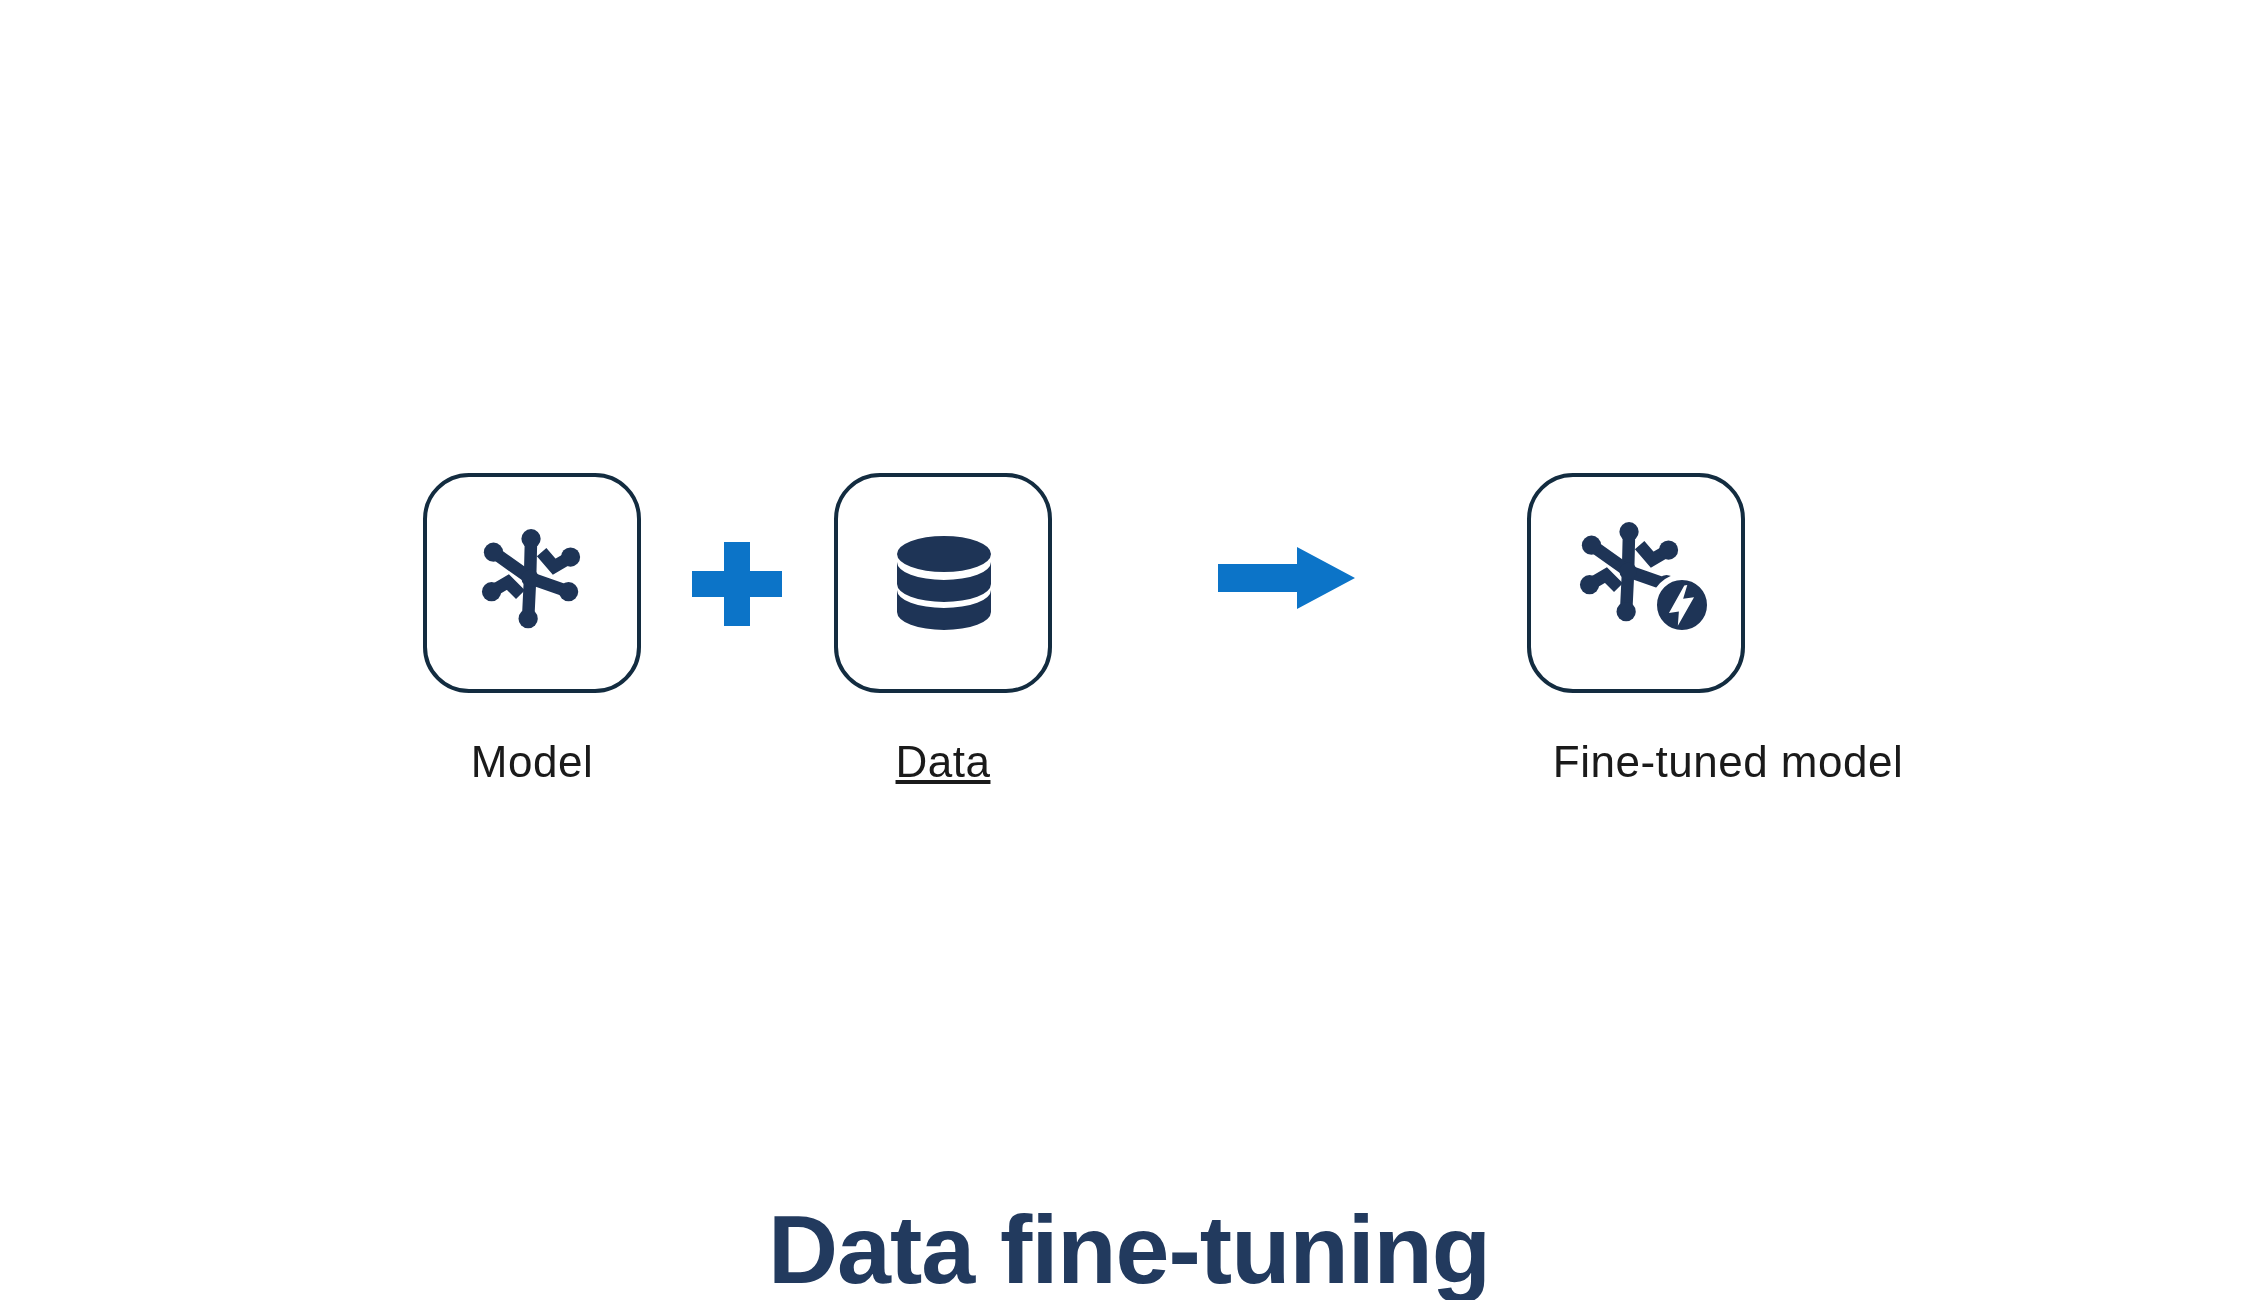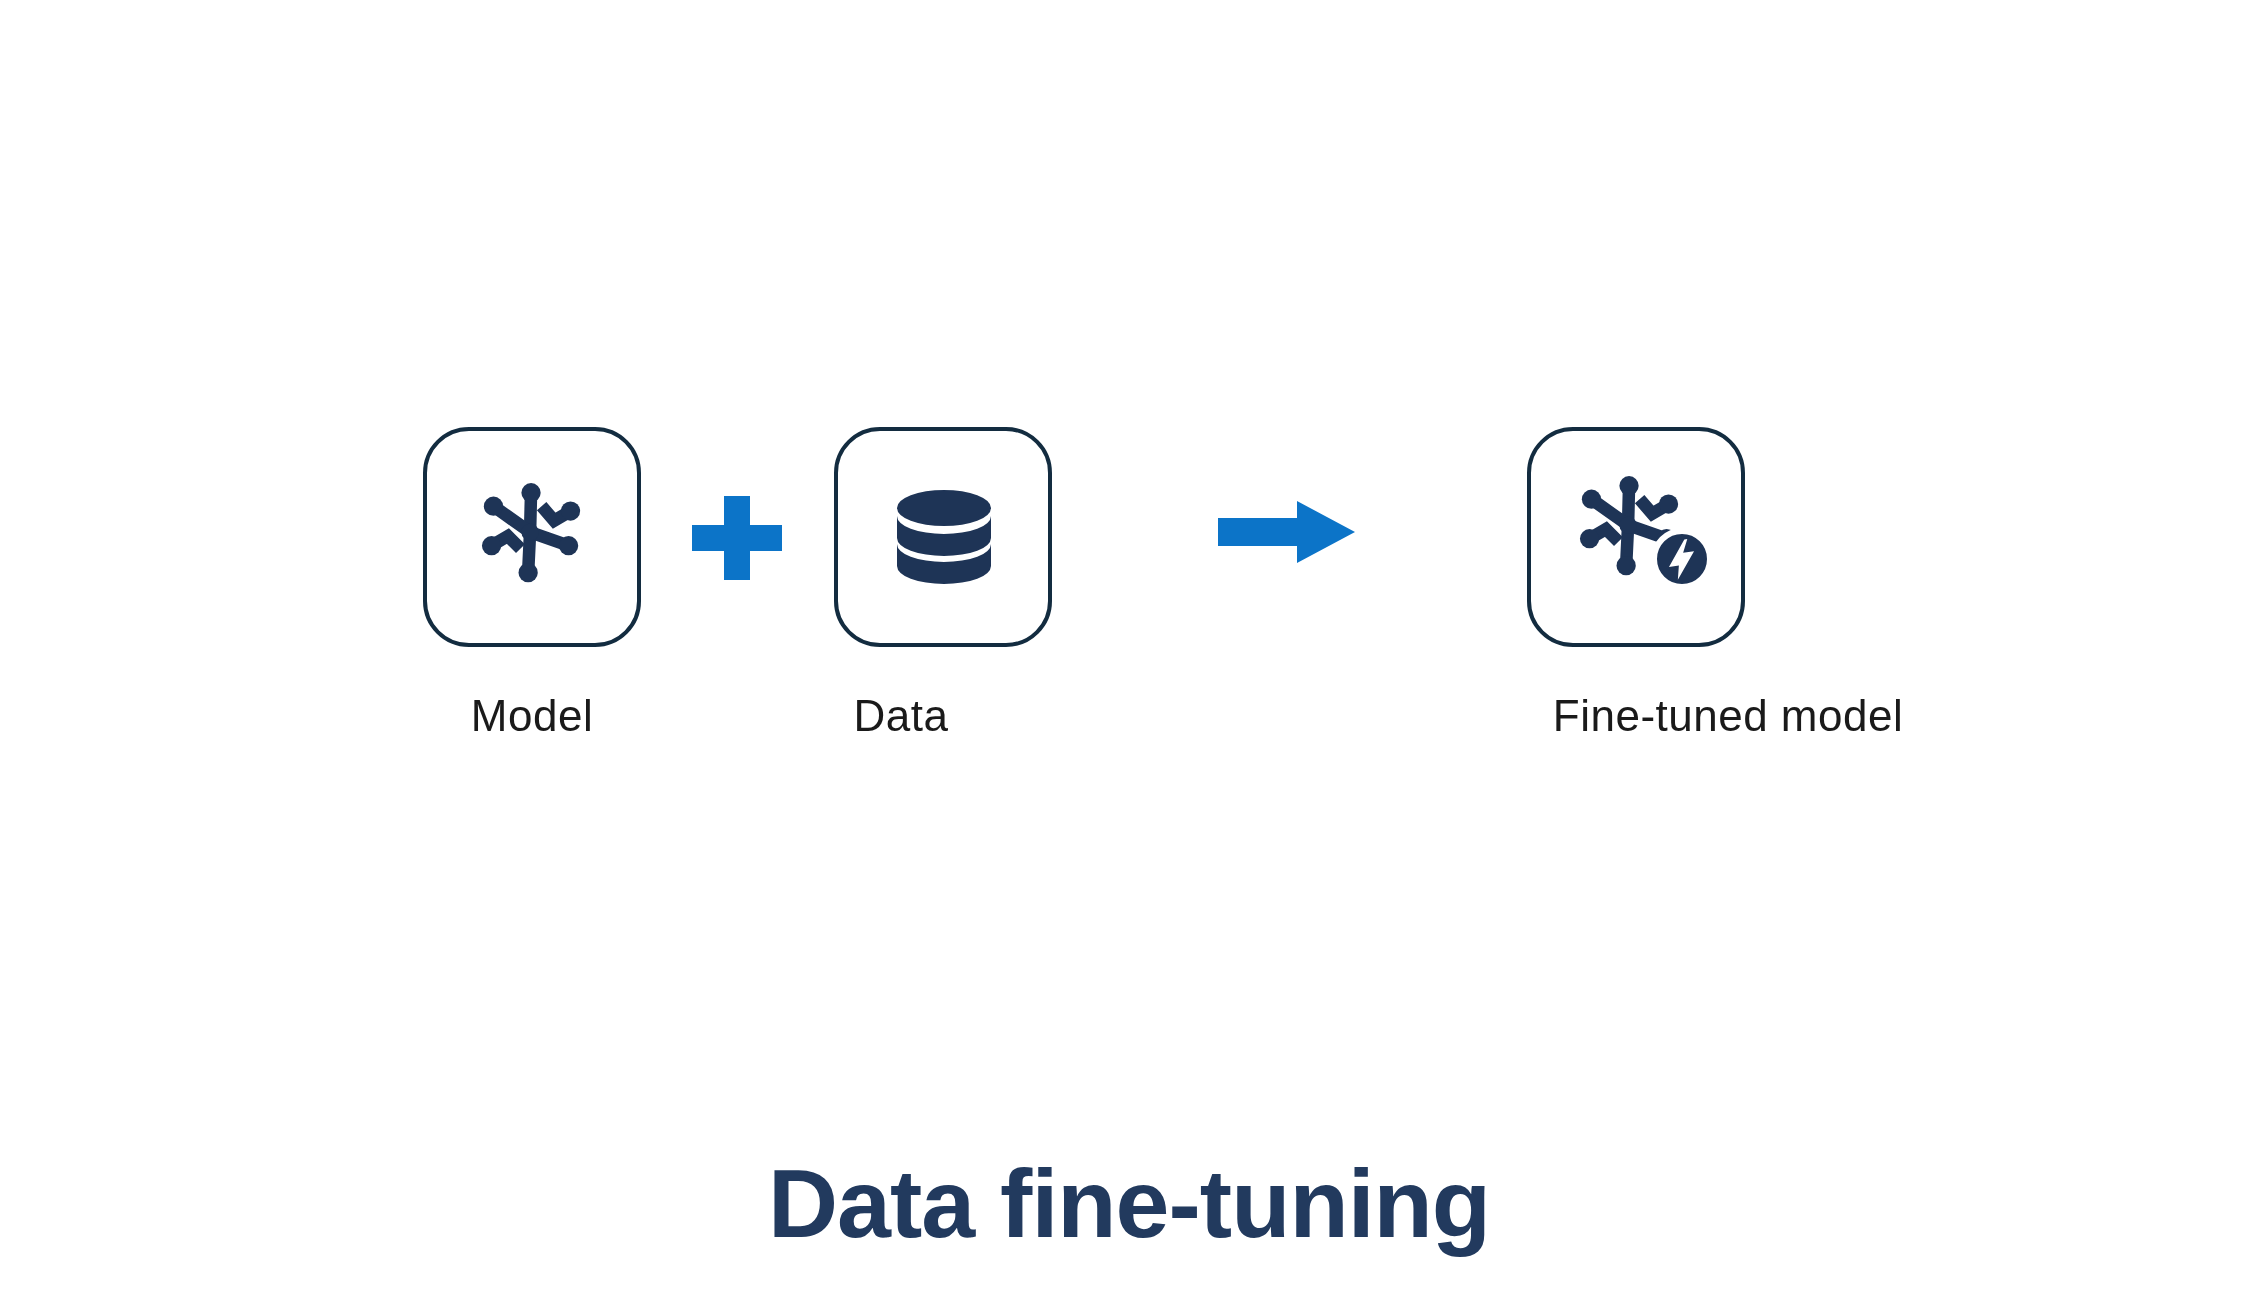--- a/index.html
+++ b/index.html
@@ -11,21 +11,21 @@
     --background:#ffffff;
   }
   *{margin:0;padding:0;box-sizing:border-box;}
   html,body{width:2258px;height:1300px;}
   body{
     background:var(--background);
     font-family:"Liberation Sans", sans-serif;
     position:relative;
     overflow:hidden;
   }
-  .canvas{position:absolute;inset:0;}
+  .canvas{position:absolute;inset:0;margin-top:46px;}
   .node-box{
     position:absolute;
     width:218px;height:220px;
     background:#ffffff;
     border:4px solid var(--box-border);
     border-radius:46px;
     display:flex;align-items:center;justify-content:center;
   }
   .box-model{left:423px;top:427px;}
   .box-data{left:834px;top:427px;}
@@ -42,21 +42,21 @@
     position:absolute;
     top:691px;
     transform:translateX(-50%);
     font-size:44px;
     line-height:1.15;
     color:var(--label-text);
     white-space:nowrap;
     letter-spacing:0.5px;
   }
   .label-model{left:532px;}
-  .label-data{left:901px;}
+  .label-data{left:943px;text-decoration:underline;}
   .label-finetuned{left:1728px;}
   .diagram-title{
     position:absolute;
     left:0;top:1146px;width:100%;
     text-align:center;
     font-size:97px;
     font-weight:bold;
     letter-spacing:-1px;
     color:var(--title-navy);
     line-height:1.2;

